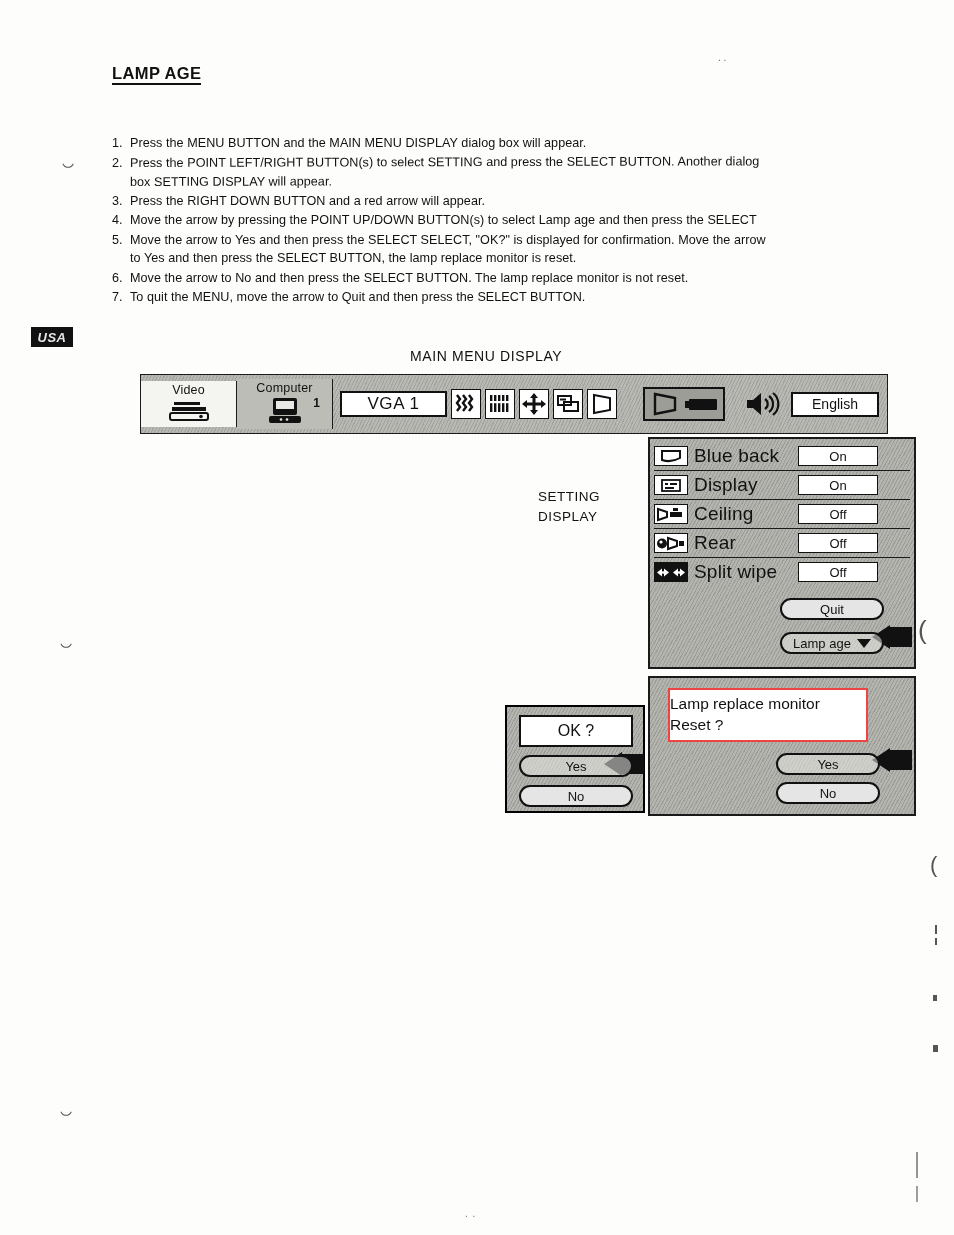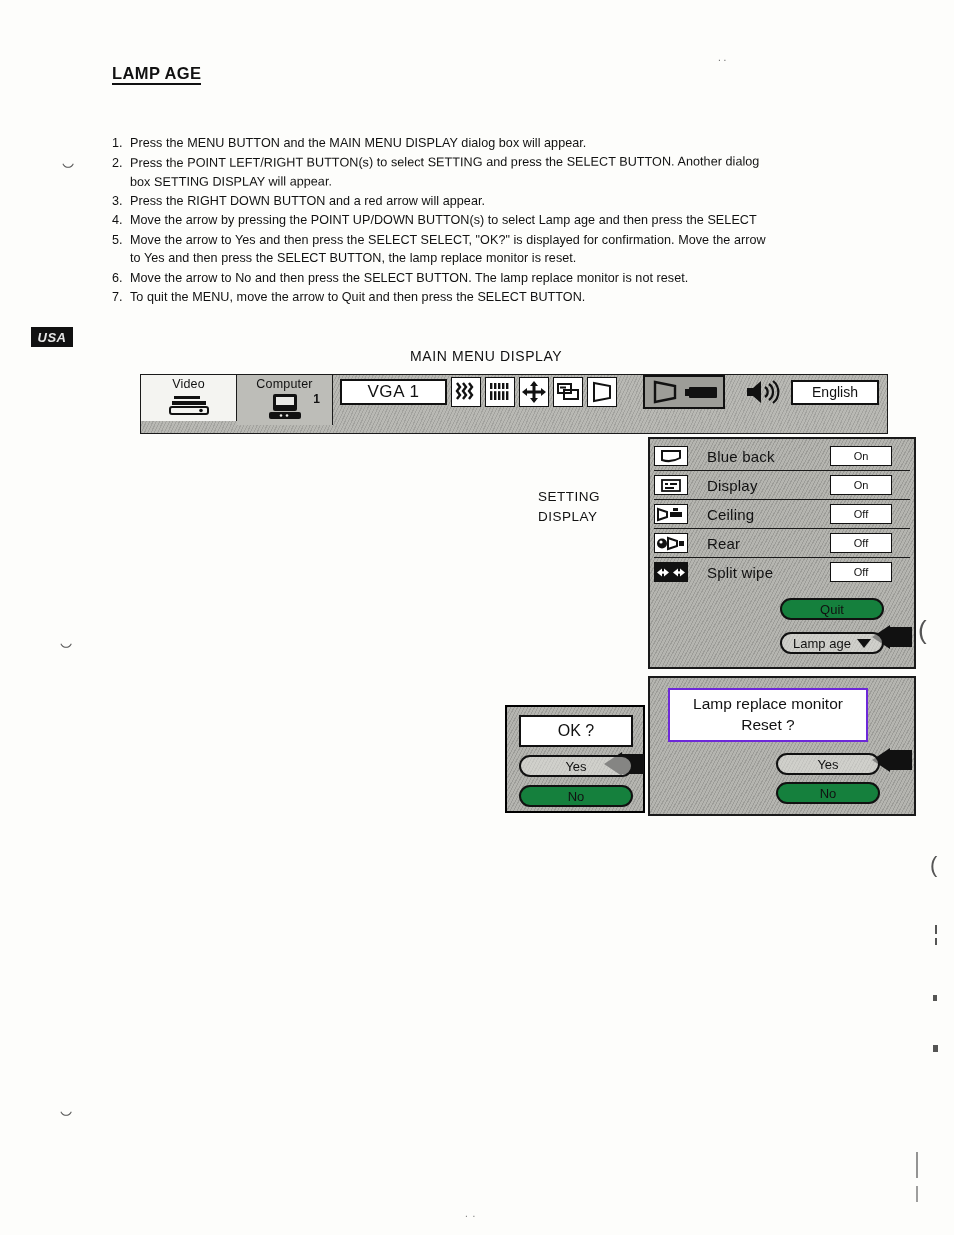--- a/index.html
+++ b/index.html
@@ -56,21 +56,21 @@
     position:absolute;left:538px;top:487px;
     font-size:13.5px;line-height:1.45;letter-spacing:.5px;
   }
 
   
   .menubar{
     position:absolute;left:140px;top:374px;width:748px;height:60px;
     background:#b9b9b4;
     border:1.5px solid #1a1a1a;
     box-sizing:border-box;
-    display:flex;align-items:flex-start;
+    display:flex;align-items:center;
   }
   .menubar::after{
     content:"";position:absolute;inset:0;pointer-events:none;
     background:
       repeating-linear-gradient(115deg, rgba(0,0,0,.16) 0 1px, transparent 1px 3px),
       repeating-linear-gradient(28deg, rgba(255,255,255,.30) 0 1px, transparent 1px 4px);
     mix-blend-mode:multiply;opacity:.75;
   }
   .tab{
     width:96px;background:#f4f4f1;border-right:1.5px solid #1a1a1a;
@@ -122,31 +122,31 @@
   .srow{
     height:28px;display:flex;align-items:center;
     border-bottom:1.6px solid #1a1a1a;position:relative;z-index:2;
   }
   .srow .sico{
     width:34px;height:20px;border:1.5px solid #111;background:#fff;
     display:flex;align-items:center;justify-content:center;margin-right:6px;
     box-sizing:border-box;flex:0 0 34px;
   }
   .srow .sico.inv{background:#111;}
-  .srow .slabel{flex:1;font-size:15px;letter-spacing:.2px;margin-left:13px;}
+  .srow .slabel{flex:1;font-size:19px;letter-spacing:.2px;}
   .srow .sval{
-    width:62px;height:20px;background:#fff;border:1.6px solid #111;
+    width:80px;height:20px;background:#fff;border:1.6px solid #111;
     display:flex;align-items:center;justify-content:center;
-    font-size:11px;box-sizing:border-box;margin-right:18px;
+    font-size:13px;box-sizing:border-box;margin-right:32px;
   }
   .btnwrap{position:relative;z-index:2;text-align:right;padding-right:26px;}
   .pill{
     display:inline-flex;align-items:center;justify-content:center;
     width:104px;height:22px;border:2px solid #111;border-radius:11px;
-    background:#15803d;font-size:13px;box-sizing:border-box;
+    background:#e5e5e5;font-size:13px;box-sizing:border-box;
   }
   .pill.dim{background:rgba(230,230,226,.55);}
   .quitrow{margin-top:12px;}
   .lamprow{margin-top:12px;position:relative;}
   .caret{
     display:inline-block;width:0;height:0;margin-left:6px;
     border-left:7px solid transparent;border-right:7px solid transparent;
     border-top:9px solid #111;
   }
 
@@ -156,22 +156,22 @@
   }
   .arrow svg{display:block;}
 
   
   .dlg{
     position:absolute;left:648px;top:676px;width:268px;height:140px;
     border:2px solid #1a1a1a;background:#b5b5b0;box-sizing:border-box;
   }
   .dlg .msg{
     position:absolute;left:18px;top:10px;width:200px;height:54px;
-    background:#fff;border:2px solid #6d28d9;box-sizing:border-box;
-    display:flex;flex-direction:column;align-items:center;justify-content:center;
+    background:#fff;border:2px solid #ef4444;box-sizing:border-box;
+    display:flex;flex-direction:column;justify-content:center;
     font-size:15.5px;line-height:1.35;z-index:2;
   }
   .dlg .d-yes{position:absolute;left:126px;top:75px;z-index:2;}
   .dlg .d-no{position:absolute;left:126px;top:104px;z-index:2;}
 
   .dlg2{
     position:absolute;left:505px;top:705px;width:140px;height:108px;
     border:2px solid #000000;background:#b5b5b0;box-sizing:border-box;
   }
   .dlg2 .msg{

